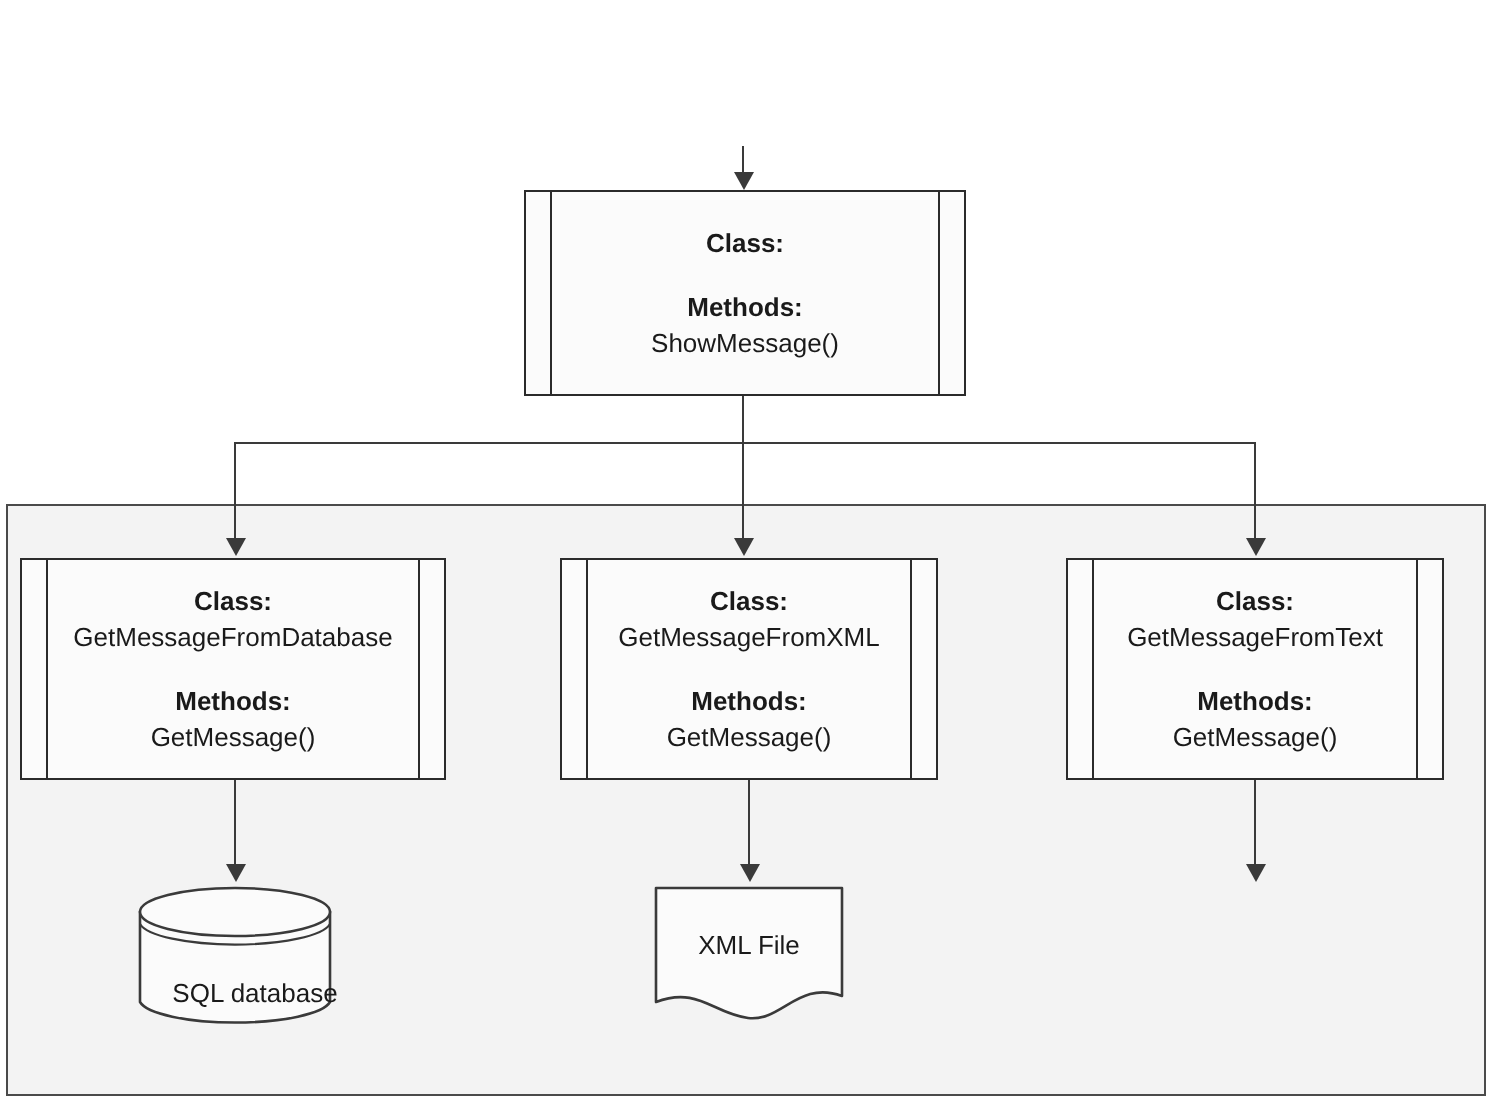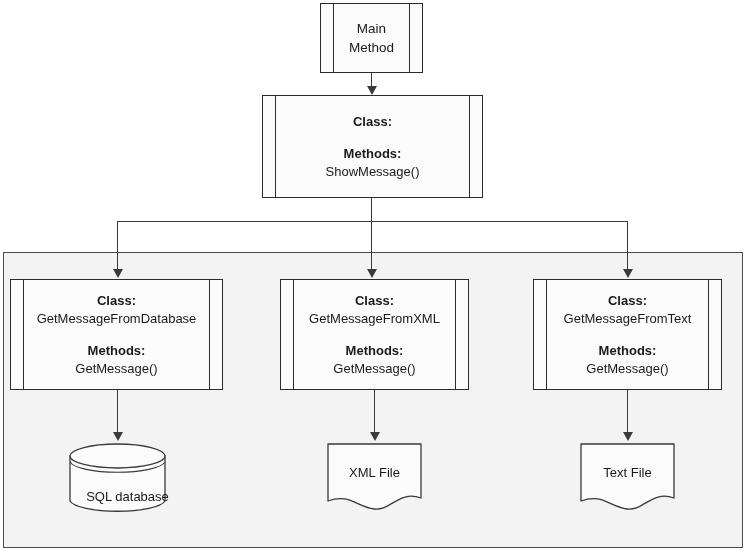--- a/index.html
+++ b/index.html
@@ -130,26 +130,20 @@
     color: #1a1a1a;
   }
 </style>
 </head>
 <body>
 
 <div id="canvas">
 
   <div class="group-container"></div>
 
-  <div class="uml-box" id="main-method-box">
-    <div class="uml-inner">
-      <span class="uml-line">Main</span>
-      <span class="uml-line">Method</span>
-    </div>
-  </div>
 
   <div class="conn v" style="left:371px; top:73px; height:14px;"></div>
   <div class="arrowhead" style="left:367px; top:86px;"></div>
 
   <div class="uml-box" id="display-message-box">
     <div class="uml-inner">
       <span class="uml-line bold">Class:</span>
       <div class="uml-gap"></div>
       <span class="uml-line bold">Methods:</span>
       <span class="uml-line">ShowMessage()</span>
@@ -217,20 +211,14 @@
     <span class="cyl-label">SQL database</span>
   </div>
 
   <div class="document" style="left:327px; top:443px; width:95px; height:72px;">
     <svg width="95" height="72" viewBox="0 0 95 72">
       <path d="M1,1 L94,1 L94,55 C72,47 64,68 47,66 C30,64 22,50 1,58 Z" fill="#fbfbfb" stroke="#3a3a3a" stroke-width="1.3" stroke-linejoin="round"></path>
     </svg>
     <span class="doc-label">XML File</span>
   </div>
 
-  <div class="document" style="left:580px; top:443px; width:95px; height:72px;">
-    <svg width="95" height="72" viewBox="0 0 95 72">
-      <path d="M1,1 L94,1 L94,55 C72,47 64,68 47,66 C30,64 22,50 1,58 Z" fill="#fbfbfb" stroke="#3a3a3a" stroke-width="1.3" stroke-linejoin="round"></path>
-    </svg>
-    <span class="doc-label">Text File</span>
-  </div>
 
 </div>
 
 </body></html>

